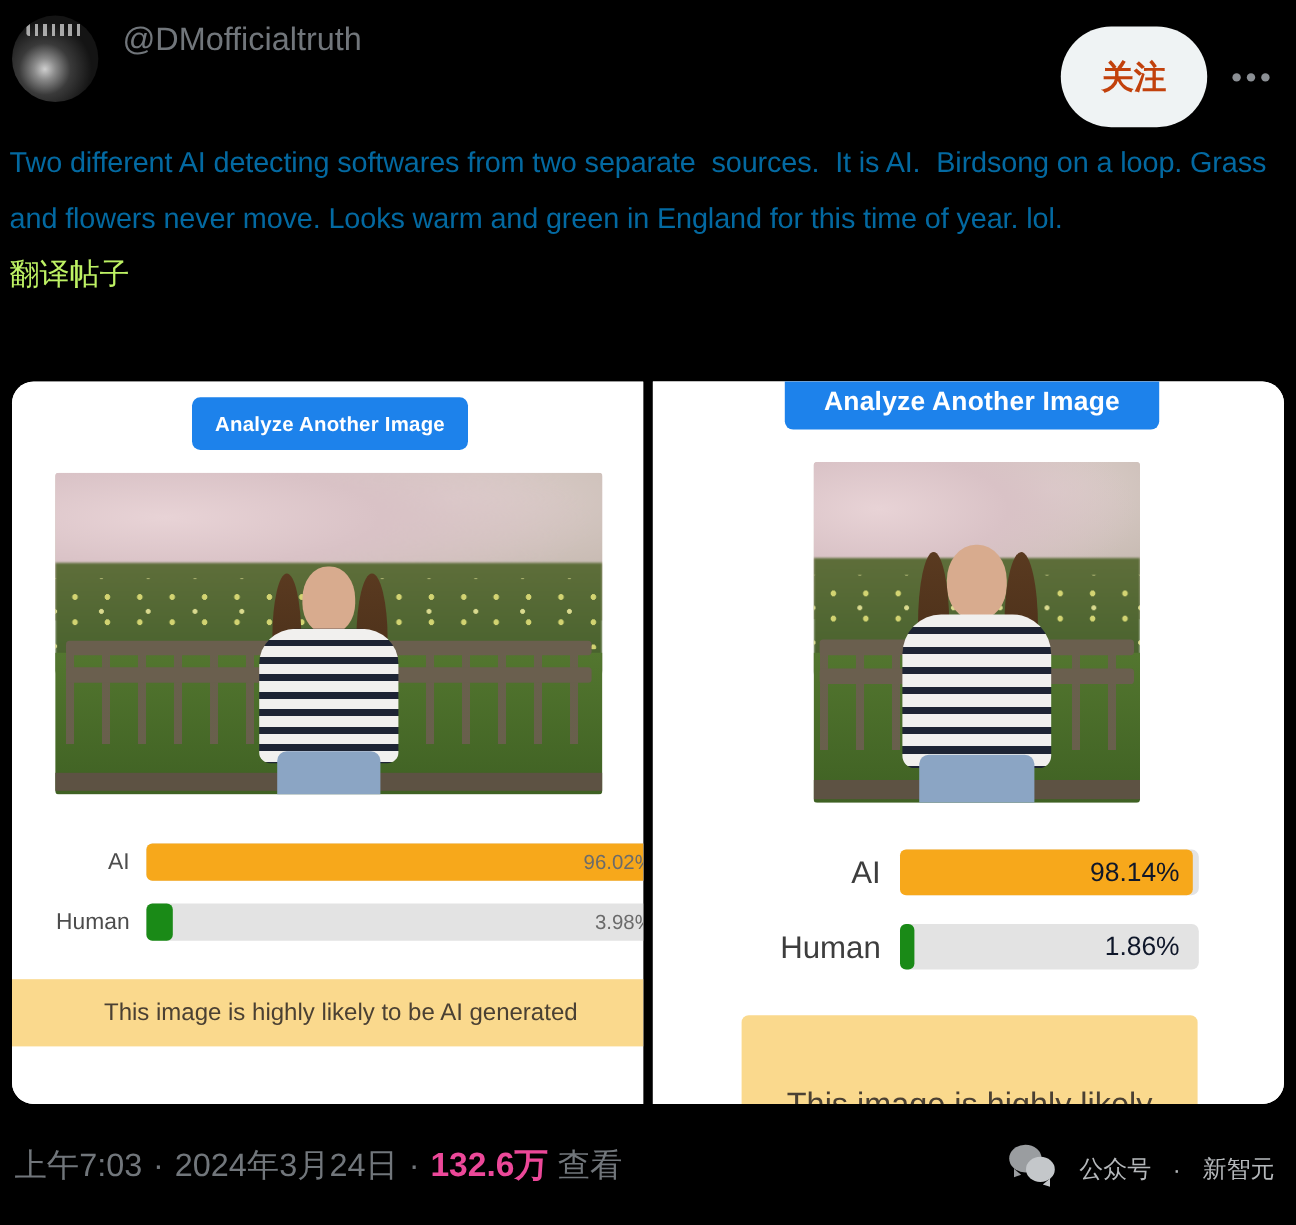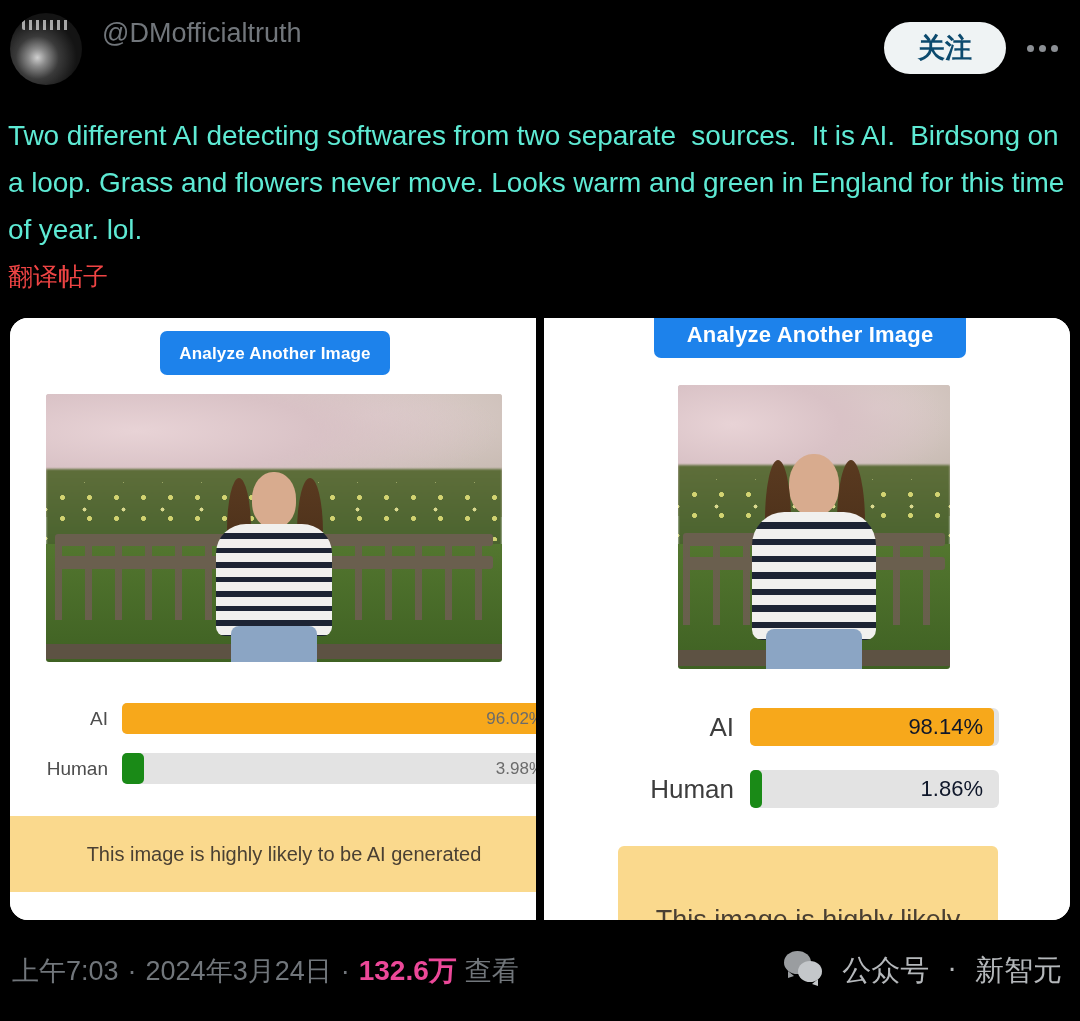--- a/index.html
+++ b/index.html
@@ -68,56 +68,56 @@
   }
   .header-actions {
     display: flex;
     align-items: center;
     gap: 14px;
     margin-top: 12px;
     flex: 0 0 auto;
   }
   .follow-btn {
     background: #eff3f4;
-    color: #0c4a6e;
+    color: #c2410c;
     border: 0;
     border-radius: 999px;
     font-family: inherit;
     font-size: 27px;
     font-weight: bold;
-    padding: 10px 34px;
+    padding: 26px 34px;
     cursor: pointer;
     line-height: 1.2;
   }
   .more-btn {
     width: 44px; height: 44px;
     display: flex; align-items: center; justify-content: center;
     gap: 5px;
     cursor: pointer;
     background: transparent;
     border: 0;
   }
   .more-btn i {
     display: block;
     width: 7px; height: 7px;
     border-radius: 50%;
     background: #8b8f94;
   }
 
   
   .tweet-text {
-    color: #5eead4;
-    font-size: 28px;
+    color: #0369a1;
+    font-size: 24px;
     line-height: 47px;
     padding: 16px 14px 0 8px;
     letter-spacing: -.1px;
     white-space: pre-wrap;
   }
   .translate-link {
-    color: #ef4444;
+    color: #bef264;
     font-size: 25px;
     line-height: 34px;
     padding: 6px 0 0 8px;
     display: inline-block;
     cursor: pointer;
     text-align: center;
   }
 
   
   .media-grid {
@@ -187,21 +187,21 @@
     border-radius: 5px;
   }
   .d-left .pct {
     position: absolute; right: 14px; top: 0;
     height: 31px; line-height: 31px;
     font-size: 17px; color: #6b6b6b;
   }
   .d-left .banner {
     position: absolute;
     left: 0; top: 498px;
-    width: 100%; height: 76px;
+    width: 100%; height: 56px;
     background: #fad98d;
     display: flex; align-items: center; justify-content: center;
   }
   .d-left .banner span { color: #4a4033; font-size: 20px; }
 
   
   .d-right { left: 0; top: -22px; width: 100%; }
   .d-right .analyze-btn {
     position: absolute;
     left: 110px; top: 14px;
@@ -343,24 +343,24 @@
     white-space: nowrap;
   }
   .meta .views-count {
     color: #ec4899;
     font-weight: bold;
     font-size: 28px;
   }
   .meta .sep { padding: 0 9px; }
   .wechat {
     display: flex;
-    align-items: flex-start;
+    align-items: flex-end;
     gap: 14px;
     color: #b5b8bb;
-    font-size: 29px;
+    font-size: 20px;
     white-space: nowrap;
   }
   .wechat-icon { position: relative; width: 44px; height: 34px; flex: 0 0 auto; }
   .wechat-icon .b1, .wechat-icon .b2 {
     position: absolute;
     background: #9a9da0;
     border-radius: 50%;
   }
   .wechat-icon .b1 { left: 0; top: 0; width: 27px; height: 23px; }
   .wechat-icon .b2 { left: 14px; top: 10px; width: 24px; height: 21px; background: #c4c7ca; }

